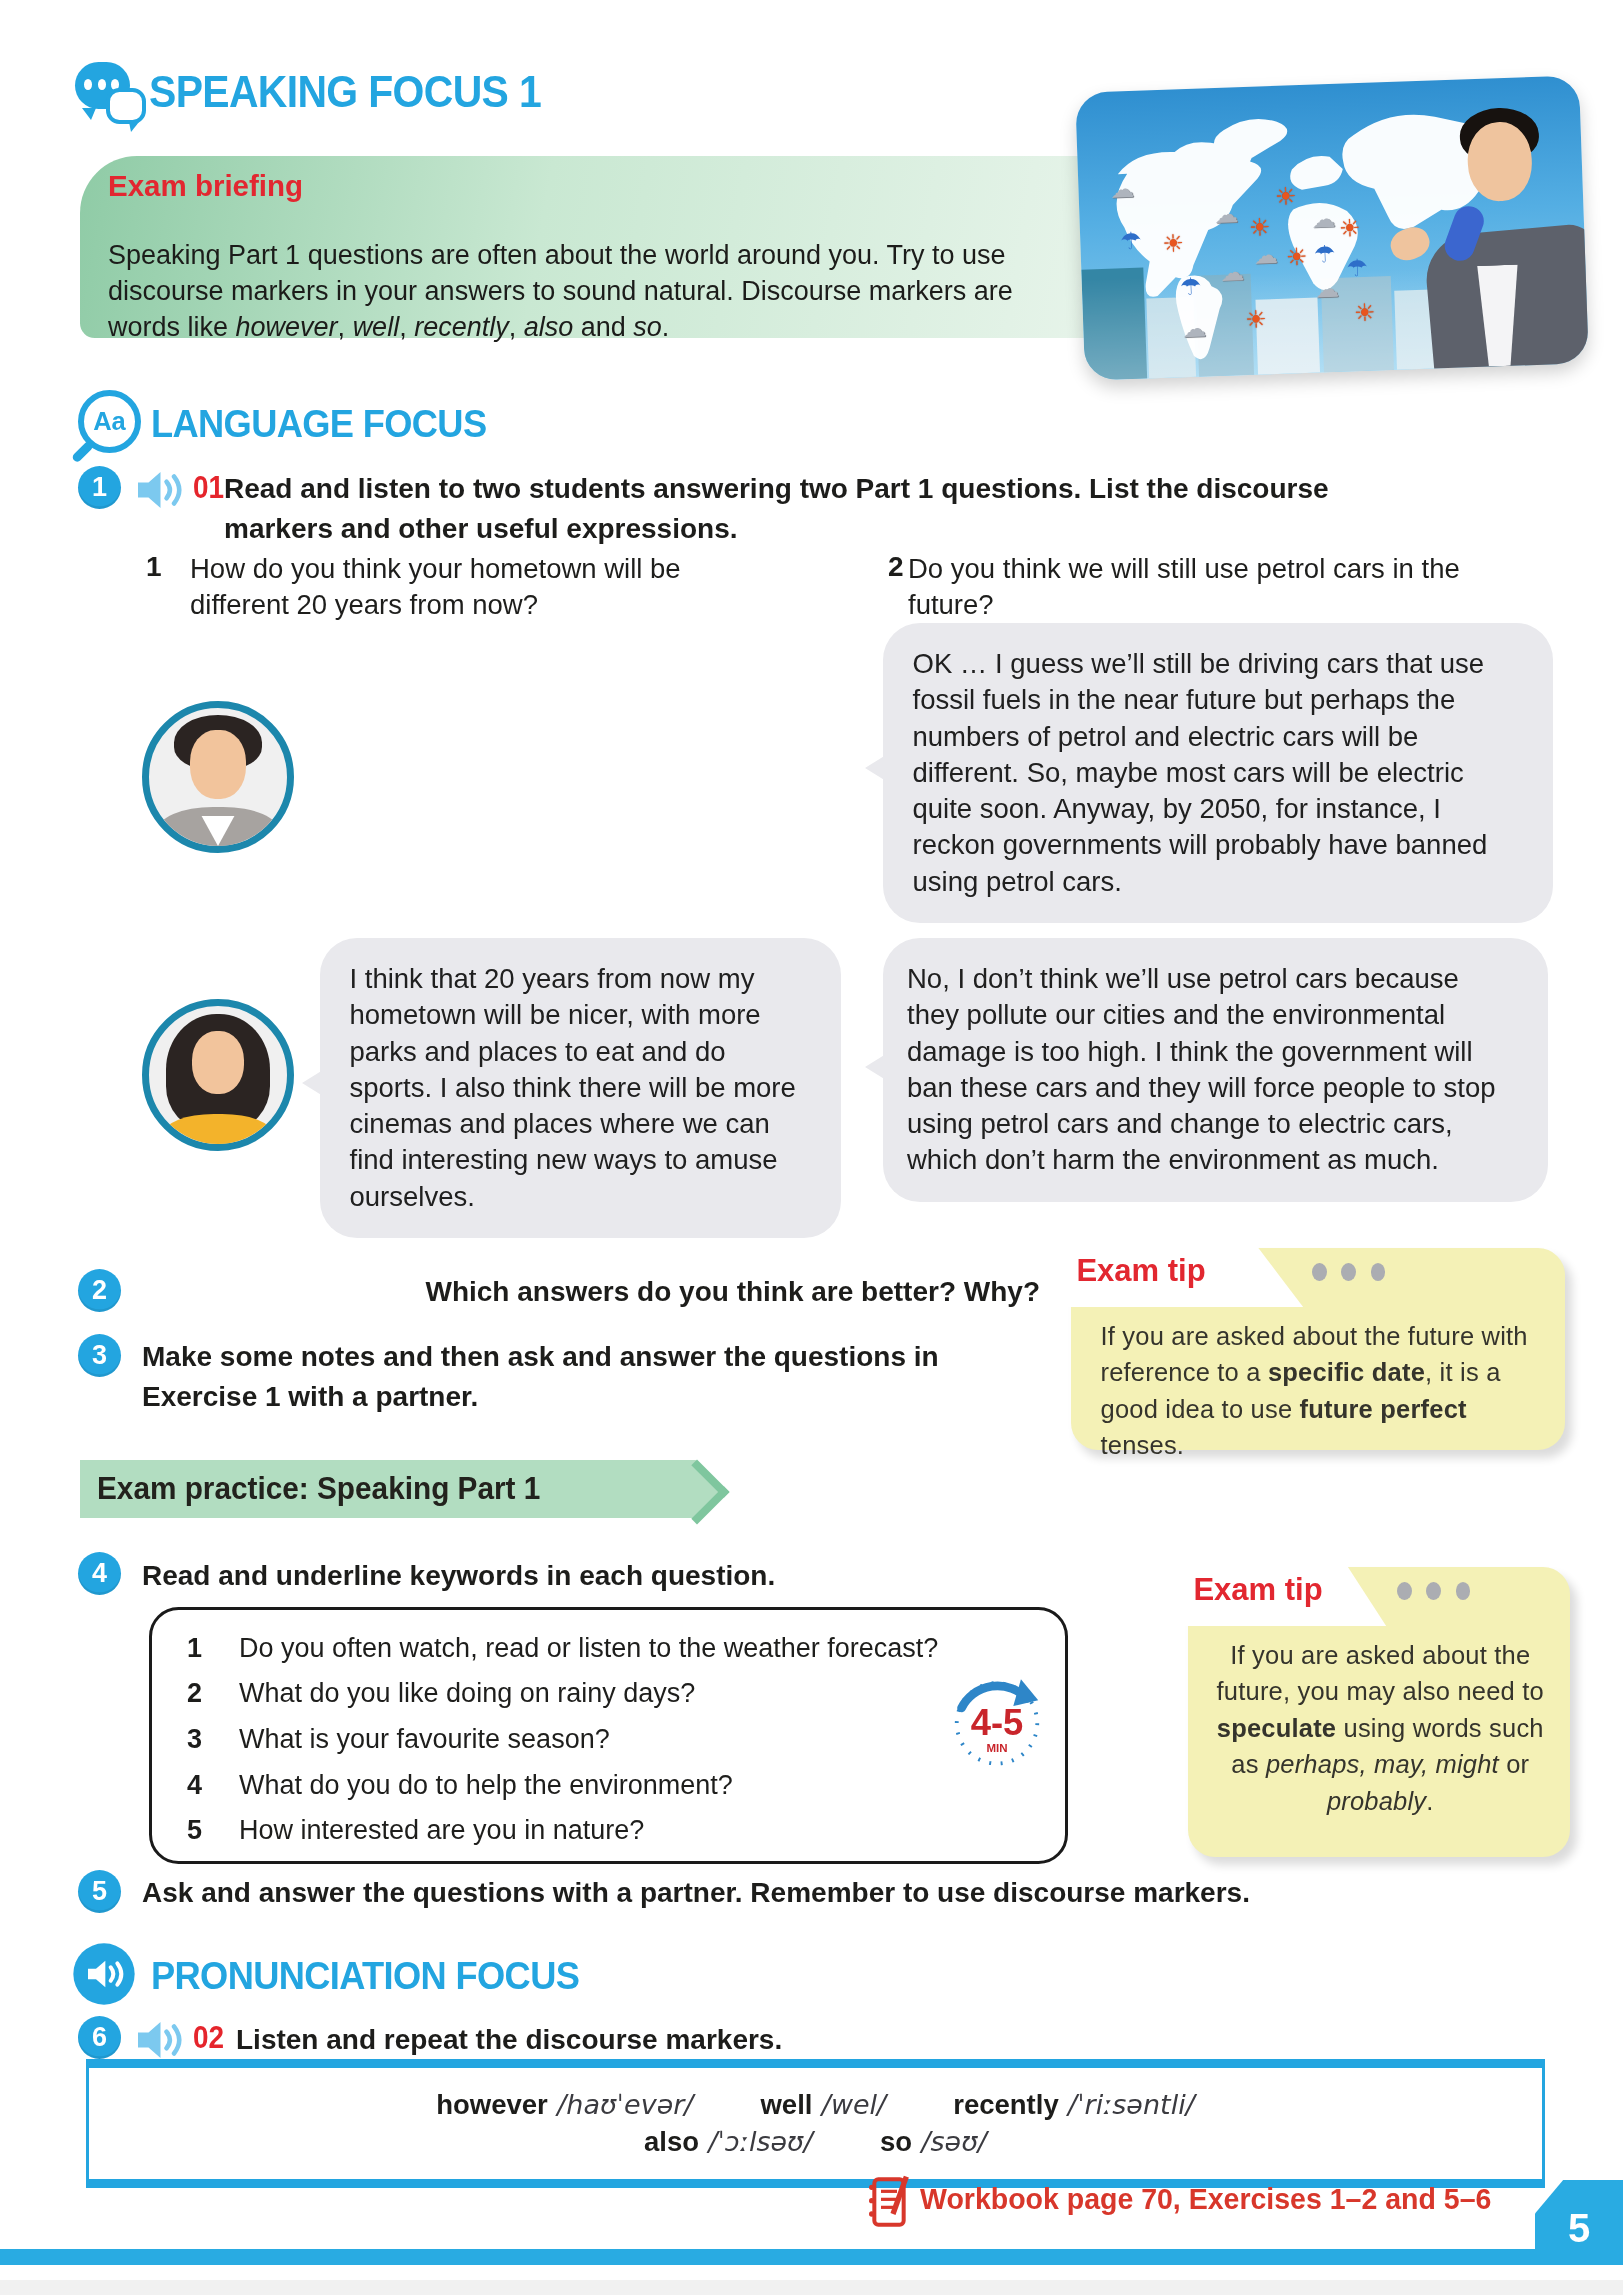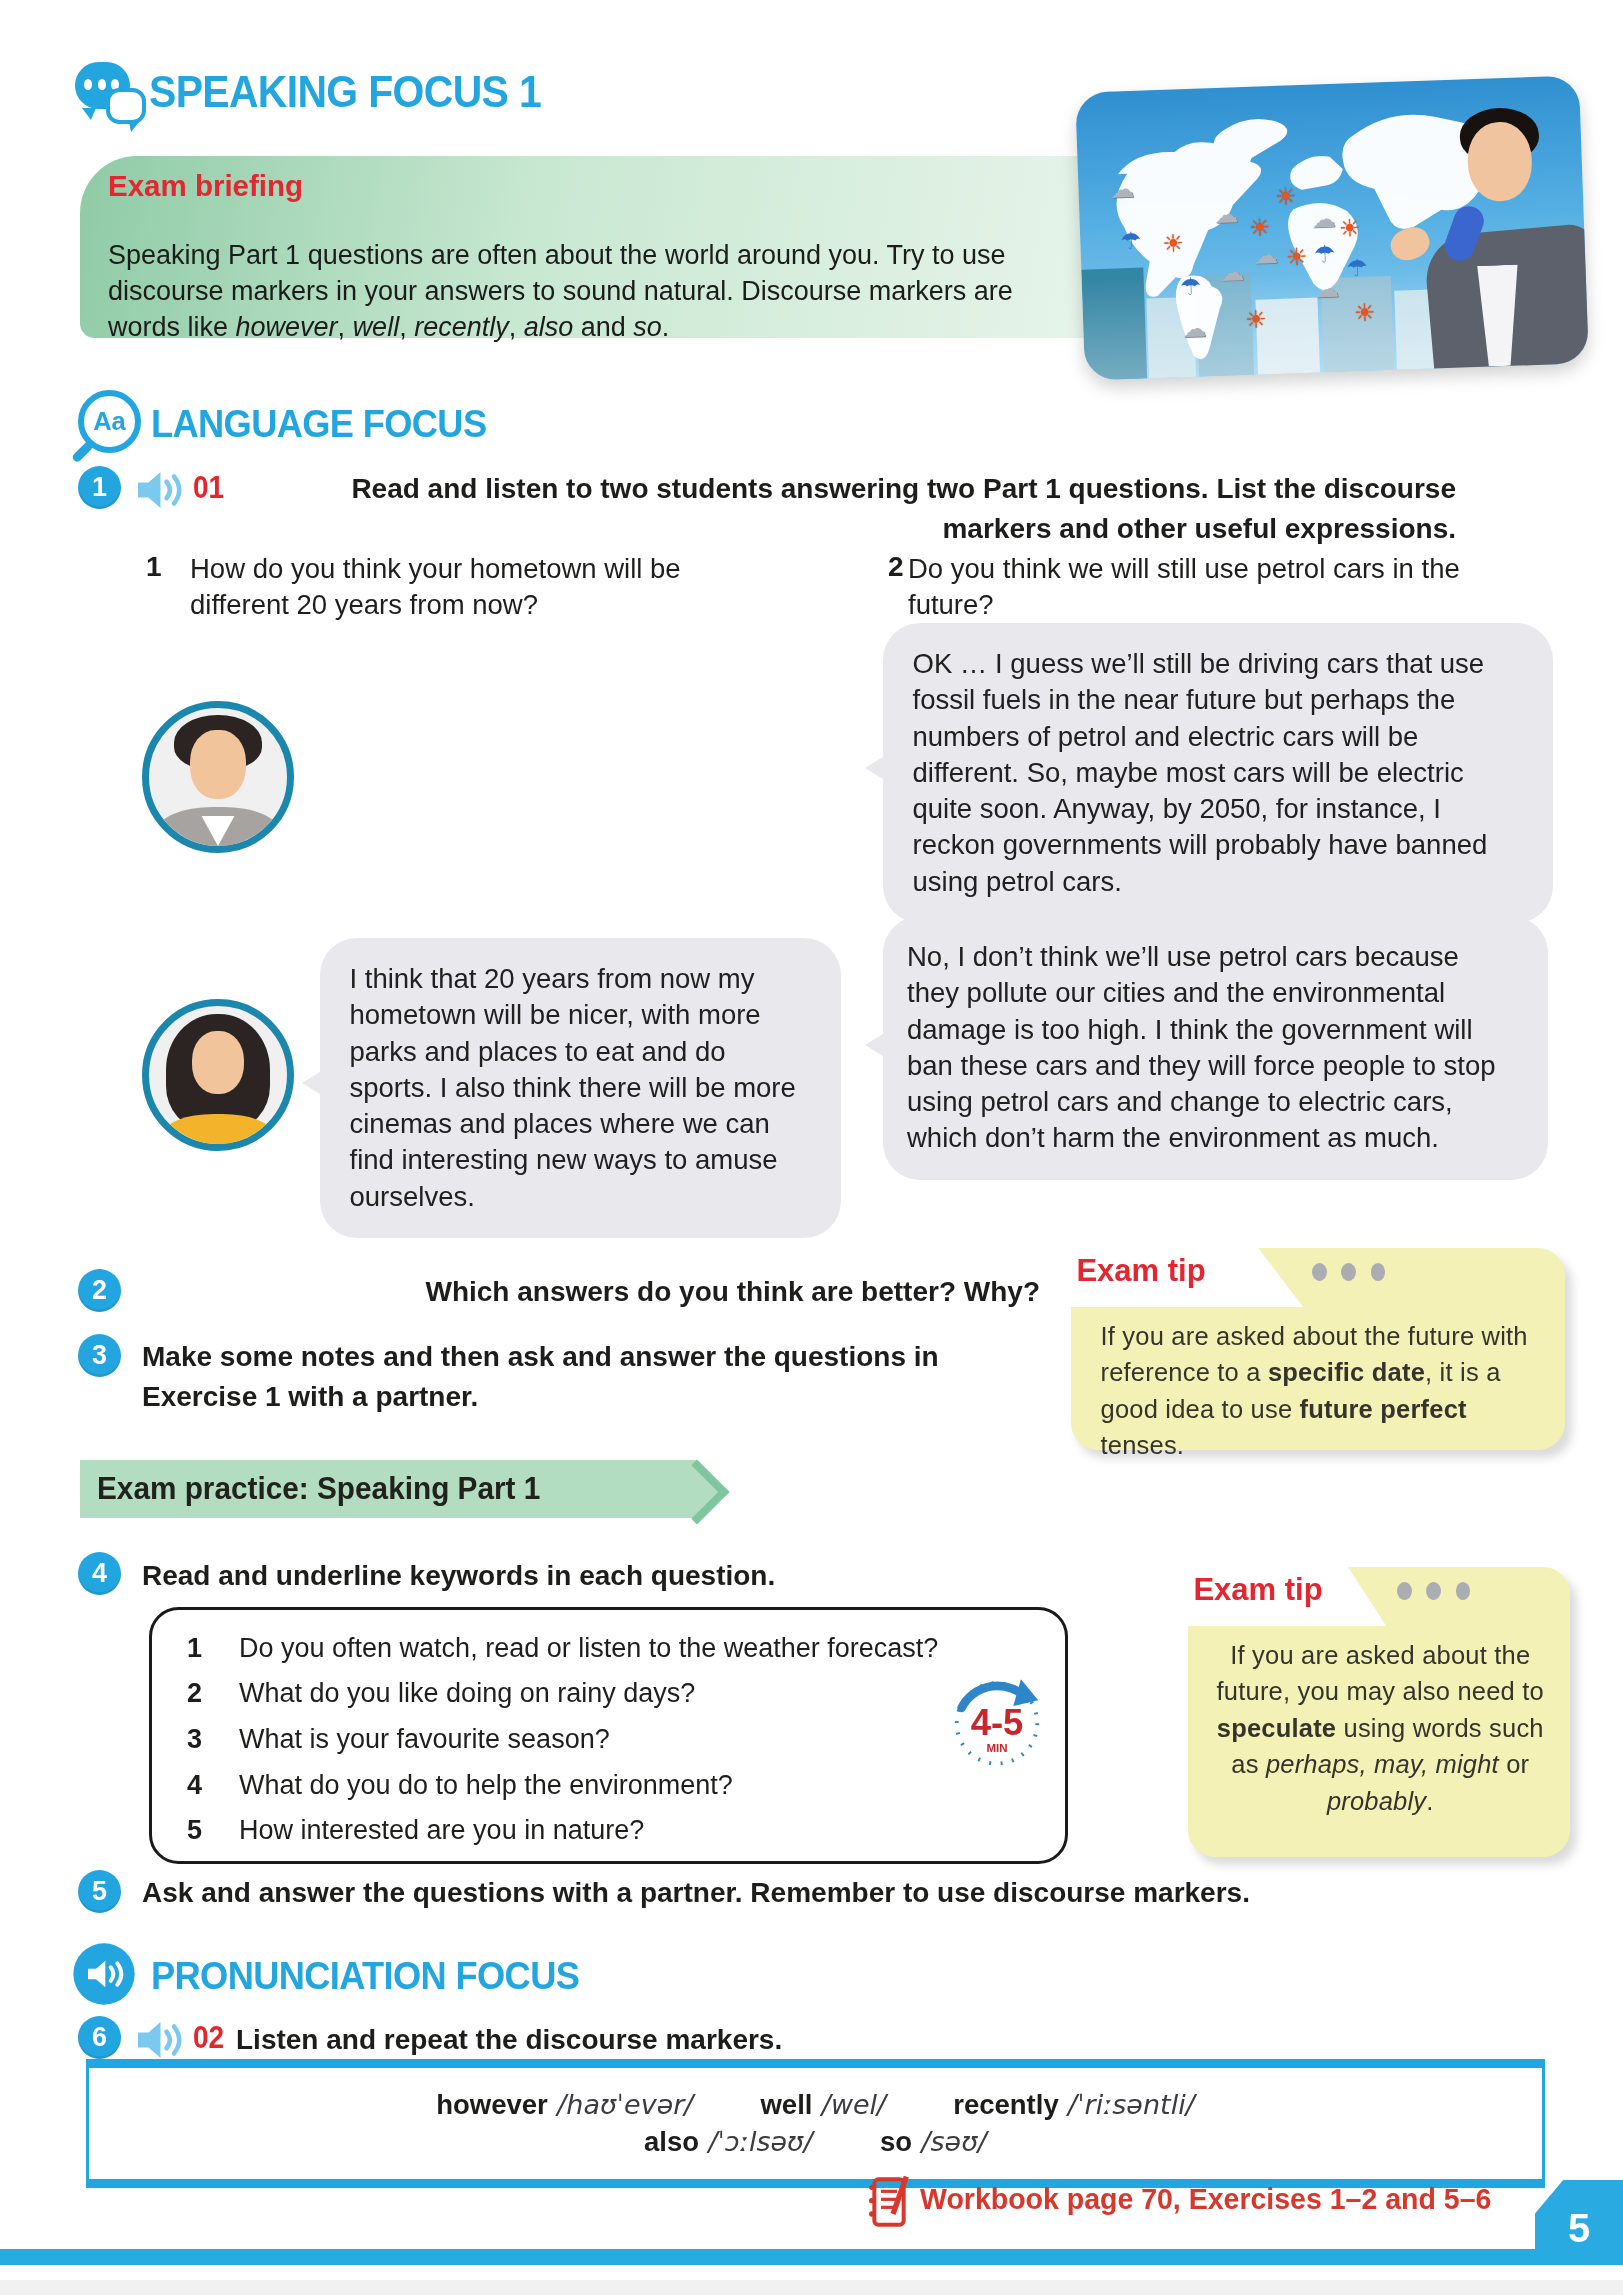--- a/index.html
+++ b/index.html
@@ -176,42 +176,42 @@
   </div>
   <div class="abs h-blue sec-title" style="left:151px;top:402px;">LANGUAGE FOCUS</div>
 
   <div class="abs numcirc" style="left:78px;top:466px;">1</div>
   <svg class="abs audio-svg" style="left:135px;top:469px;" viewBox="0 0 64 56">
     <path d="M2 18 h14 l16 -14 v48 l-16 -14 h-14 z" fill="#7CC9EF"></path>
     <path d="M40 17 q9 11 0 22" stroke="#7CC9EF" stroke-width="6" fill="none" stroke-linecap="round"></path>
     <path d="M50 10 q14 18 0 36" stroke="#7CC9EF" stroke-width="6" fill="none" stroke-linecap="round"></path>
   </svg>
   <div class="abs audio-num" style="left:193px;top:470px;">01</div>
-  <div class="abs exline" style="left:236px;top:469px;width:1220px;text-align:right;">Read and listen to two students answering two Part 1 questions. List the discourse markers and other useful expressions.</div>
+  <div class="abs exline" style="left:224px;top:469px;width:1220px;">Read and listen to two students answering two Part 1 questions. List the discourse markers and other useful expressions.</div>
 
   <div class="abs qnum" style="left:146px;top:551px;">1</div>
   <div class="abs qtext" style="left:190px;top:551px;width:570px;">How do you think your hometown will be different 20 years from now?</div>
   <div class="abs qnum" style="left:888px;top:551px;">2</div>
   <div class="abs qtext" style="left:908px;top:551px;width:590px;">Do you think we will still use petrol cars in the future?</div>
 
   <div class="avatar" style="left:142px;top:701px;">
     <div class="av-hair" style="top:5%;left:18%;width:64%;height:40%;border-radius:50% 50% 42% 42%;"></div>
     <div class="av-face" style="top:16%;left:30%;width:40%;height:50%;"></div>
     <div class="av-body" style="bottom:-10%;left:6%;width:88%;height:38%;background:#a7a3a0;"></div>
     <div class="av-shirt"></div>
   </div>
   <div class="bubble" style="left:883px;top:623px;width:611px;">OK … I guess we’ll still be driving cars that use fossil fuels in the near future but perhaps the numbers of petrol and electric cars will be different. So, maybe most cars will be electric quite soon. Anyway, by 2050, for instance, I reckon governments will probably have banned using petrol cars.</div>
 
   <div class="avatar" style="left:142px;top:999px;">
     <div class="av-hair" style="top:6%;left:12%;width:76%;height:84%;border-radius:48% 48% 38% 38%;"></div>
     <div class="av-face" style="top:18%;left:31%;width:38%;height:46%;"></div>
     <div class="av-body" style="bottom:-10%;left:10%;width:80%;height:32%;background:#F3B32B;"></div>
   </div>
   <div class="bubble" style="left:320px;top:938px;width:462px;">I think that 20 years from now my hometown will be nicer, with more parks and places to eat and do sports. I also think there will be more cinemas and places where we can find interesting new ways to amuse ourselves.</div>
-  <div class="bubble" style="left:883px;top:916px;width:611px;padding-left:24px;">No, I don’t think we’ll use petrol cars because they pollute our cities and the environmental damage is too high. I think the government will ban these cars and they will force people to stop using petrol cars and change to electric cars, which don’t harm the environment as much.</div>
+  <div class="bubble" style="left:883px;top:938px;width:611px;padding-left:24px;">No, I don’t think we’ll use petrol cars because they pollute our cities and the environmental damage is too high. I think the government will ban these cars and they will force people to stop using petrol cars and change to electric cars, which don’t harm the environment as much.</div>
 
   <div class="abs numcirc" style="left:78px;top:1269px;">2</div>
   <div class="abs exline" style="left:142px;top:1272px;width:898px;text-align:right;">Which answers do you think are better? Why?</div>
   <div class="abs numcirc" style="left:78px;top:1334px;">3</div>
   <div class="abs exline" style="left:142px;top:1337px;width:865px;">Make some notes and then ask and answer the questions in Exercise 1 with a partner.</div>
 
   <div class="abs tip" style="left:1071px;top:1248px;width:494px;height:202px;">
     <div class="tip-bg"></div>
     <div class="tip-notch" style="width:235px;"></div>
     <div class="tip-title">Exam tip</div>

